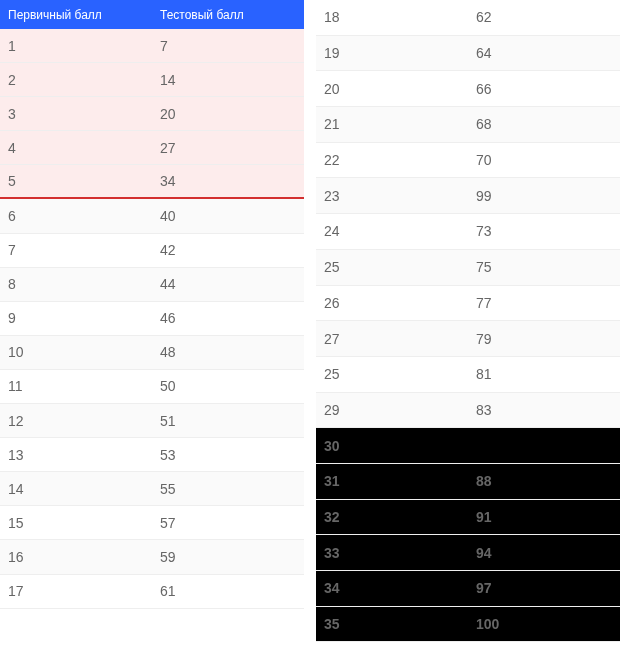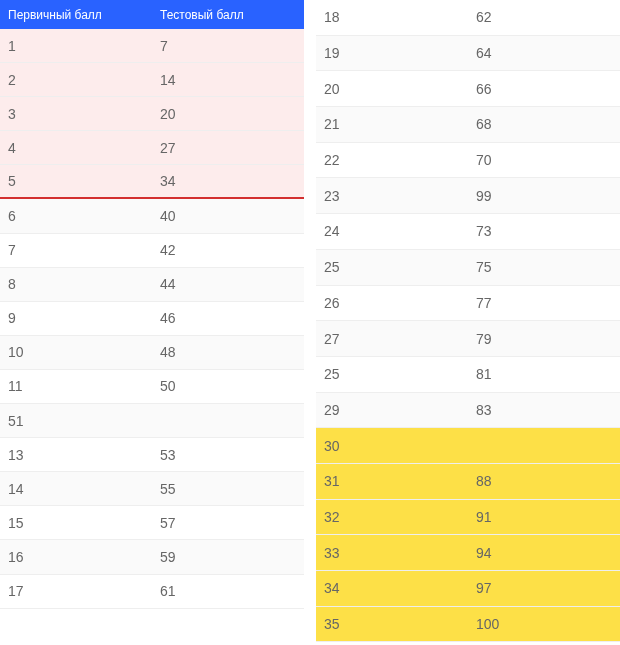--- a/index.html
+++ b/index.html
@@ -38,21 +38,22 @@
     .data-row {
       display: flex;
       border-bottom: 1px solid #eee;
       height: 34.1px;
       align-items: center;
     }
     .data-row.pink {
       background: #fdecec;
     }
     .data-row.green {
-      background: #fde047;
+      background: #000000;
+      font-weight: bold;
     }
     .data-row.red-border {
       border-bottom: 2px solid #d32f2f;
     }
     .data-row.plain:nth-of-type(even) {
       background: #fafafa;
     }
     .data-cell {
       flex: 1;
       padding: 0 8px;
@@ -109,20 +110,21 @@
       </div>
       <div class="data-row plain">
         <div class="data-cell">10</div>
         <div class="data-cell">48</div>
       </div>
       <div class="data-row plain">
         <div class="data-cell">11</div>
         <div class="data-cell">50</div>
       </div>
       <div class="data-row plain">
+        <div class="data-cell">12</div>
         <div class="data-cell">51</div>
       </div>
       <div class="data-row plain">
         <div class="data-cell">13</div>
         <div class="data-cell">53</div>
       </div>
       <div class="data-row plain">
         <div class="data-cell">14</div>
         <div class="data-cell">55</div>
       </div>

